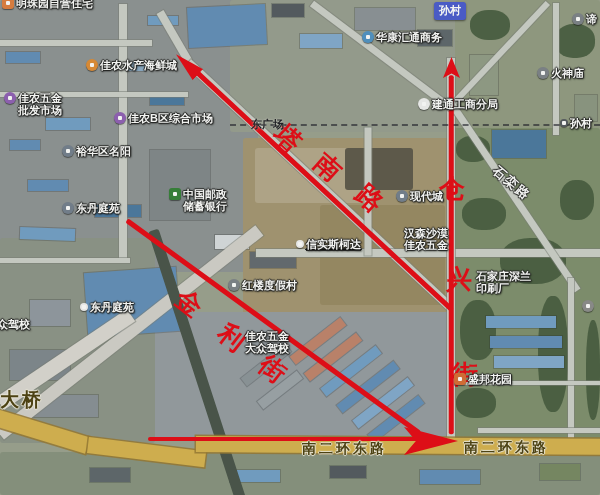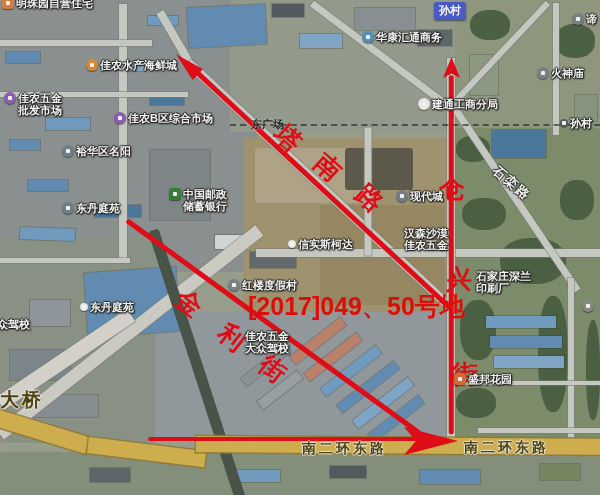--- a/index.html
+++ b/index.html
@@ -146,21 +146,20 @@
       <div class="rchar" style="left: 315px; top: 154px; transform: rotate(42deg);">南</div>
       <div class="rchar" style="left: 357px; top: 185px; transform: rotate(42deg);">路</div>
       <div class="rchar" style="left: 176px; top: 290px; transform: rotate(38deg);">金</div>
       <div class="rchar" style="left: 219px; top: 324px; transform: rotate(38deg);">利</div>
       <div class="rchar" style="left: 260px; top: 356px; transform: rotate(38deg);">街</div>
       <div class="rchar" style="left: 439px; top: 175px; transform: rotate(0deg);">仓</div>
       <div class="rchar" style="left: 446px; top: 266px; transform: rotate(0deg);">兴</div>
       <div class="rchar" style="left: 452px; top: 361px; transform: rotate(0deg);">街</div>
     </div>
 
-  <div class="parcel" style="left: 248px; top: 290px;">[2017]049、50号地</div>
 
   <div id="pois">
       <div class="poi" style="left: 2px; top: -3px;">
         <span class="ic sq" style="background: rgb(224, 123, 57);"></span>
         <span class="txt">
           <div>明珠园自营住宅</div>
         </span>
       </div>
       <div class="poi" style="left: 86px; top: 59px;">
         <span class="ic" style="background: rgb(224, 138, 46);"></span>
@@ -235,21 +234,21 @@
         <span class="txt">
           <div>现代城</div>
         </span>
       </div>
       <div class="poi" style="left: 404px; top: 227px;">
         <span class="txt">
           <div>汉森沙漠</div>
           <div>佳农五金</div>
         </span>
       </div>
-      <div class="poi" style="left: 288px; top: 238px;">
+      <div class="poi" style="left: 296px; top: 238px; text-decoration: underline;">
         <span class="ic dot" style="background: rgb(242, 242, 242);"></span>
         <span class="txt">
           <div>信实斯柯达</div>
         </span>
       </div>
       <div class="poi" style="left: 228px; top: 279px;">
         <span class="ic" style="background: rgb(122, 127, 134);"></span>
         <span class="txt">
           <div>红楼度假村</div>
         </span>

